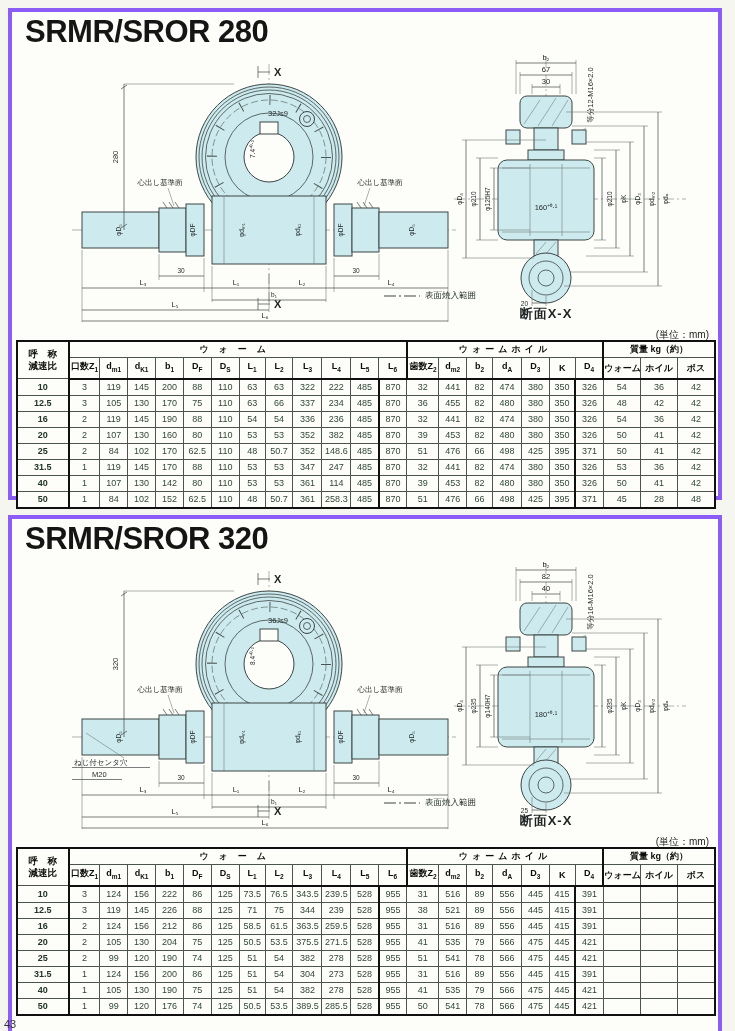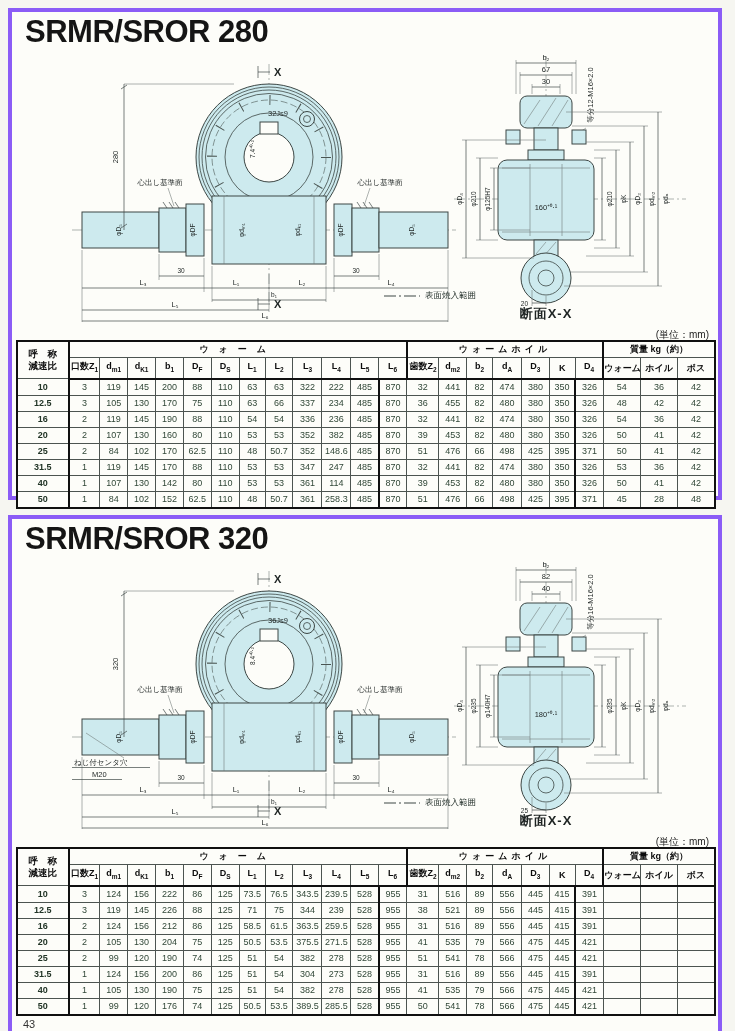--- a/index.html
+++ b/index.html
@@ -52,21 +52,21 @@
   }
   table.spec thead th{color:#0c0c0c;font-weight:bold;text-align:center;}
   table.spec thead tr.cols th{border-bottom:2px solid #101010;height:16px;line-height:16px;}
   table.spec th.corner{font-size:9.5px;line-height:12px;}
   table.spec th.grp-worm{letter-spacing:10px;}
   table.spec th.grp-wheel{letter-spacing:4px;}
   table.spec .grpL{border-left:2px solid #101010;}
   table.spec tbody th{font-weight:bold;color:#223527;border-right:2px solid #101010;}
   table.spec th.corner{border-right:2px solid #101010;}
   sub{font-size:6.5px;}
-  .page-num{position:absolute;left:23px;top:1018px;font-size:11px;color:#333;}
+  .page-num{position:absolute;left:4px;top:1018px;font-size:11px;color:#333;}
 </style>
 </head>
 <body>
 
 <section class="panel" id="panel-0">
   <h1 class="title">SRMR/SROR 280</h1>
 
   <svg class="front" width="400" height="276" viewBox="0 0 400 276">
     <g>
       <line class="cl" x1="205" y1="12" x2="205" y2="250"></line>

